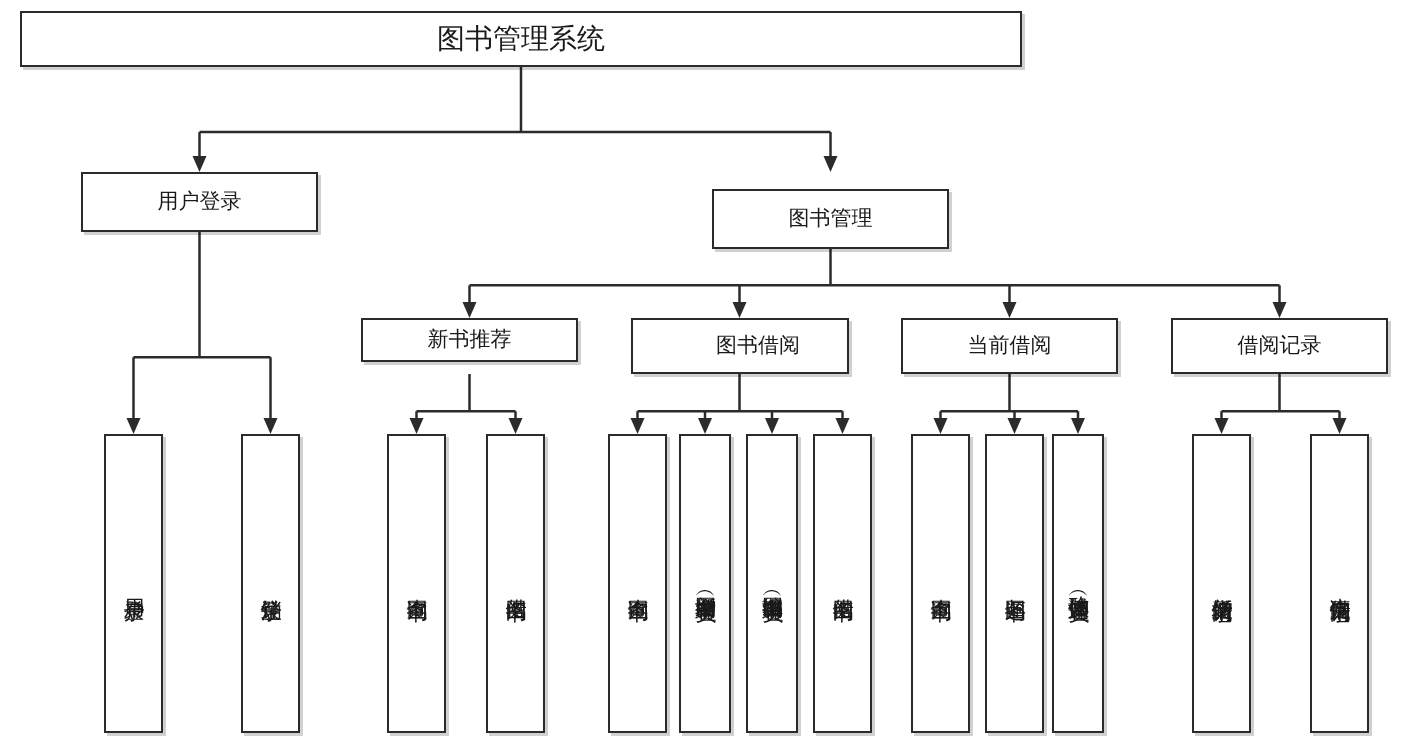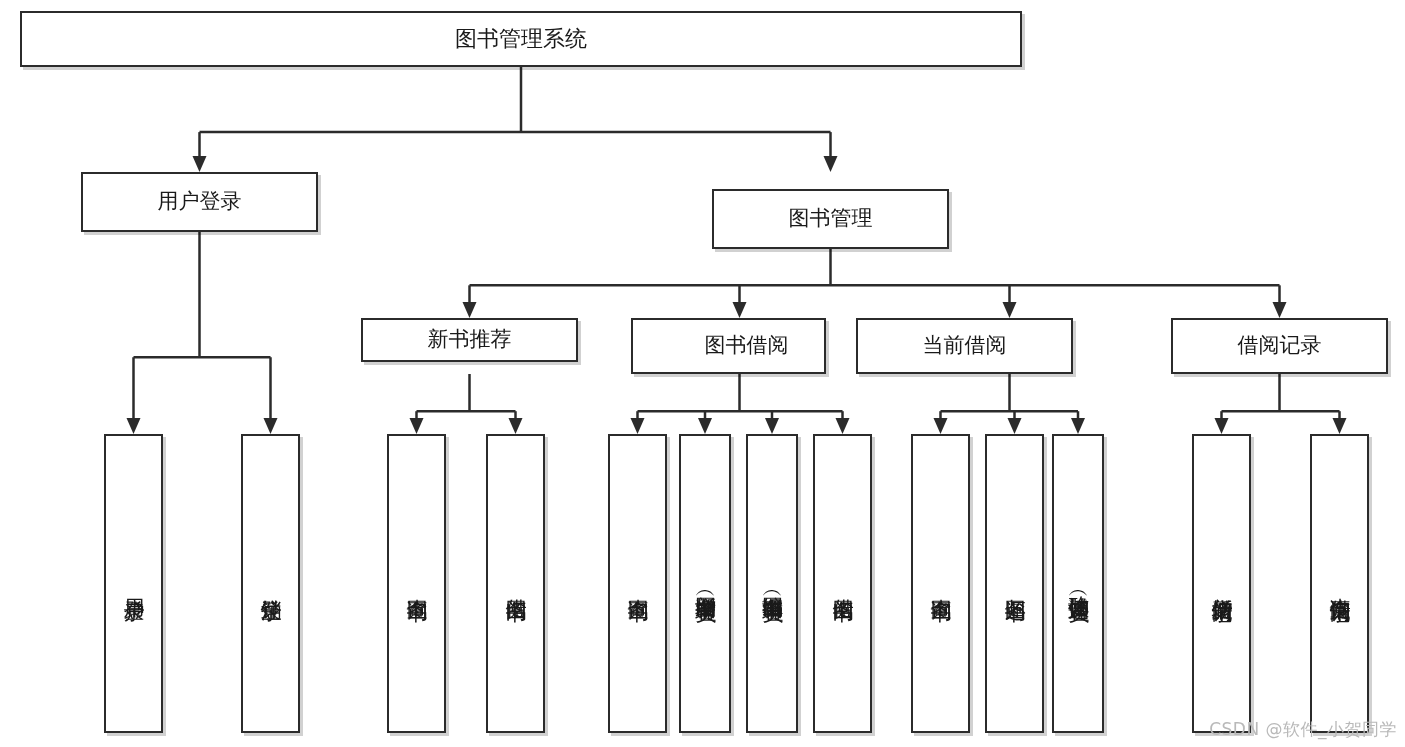--- a/index.html
+++ b/index.html
@@ -46,21 +46,21 @@
     font-size: 21px;
   }
   .node.vertical .node-label {
     writing-mode: vertical-rl;
     text-orientation: upright;
     font-size: 21px;
     letter-spacing: 1px;
     max-height: 100%;
   }
   .node.root .node-label {
-    font-size: 22px;
+    font-size: 28px;
   }
   #watermark {
     position: absolute;
     right: 8px;
     bottom: 6px;
     font-size: 17px;
     color: #b9b9b9;
     letter-spacing: 0.5px;
     z-index: 5;
     white-space: nowrap;
@@ -130,24 +130,24 @@
       </div>
       <div class="node horizontal" style="left: 81px; top: 172px; width: 237px; height: 60px;">
         <span class="node-label">用户登录</span>
       </div>
       <div class="node horizontal" style="left: 712px; top: 189px; width: 237px; height: 60px;">
         <span class="node-label">图书管理</span>
       </div>
       <div class="node horizontal" style="left: 361px; top: 318px; width: 217px; height: 44px;">
         <span class="node-label">新书推荐</span>
       </div>
-      <div class="node horizontal" style="left: 631px; top: 318px; width: 195px; height: 56px; padding-left: 36px;">
+      <div class="node horizontal" style="left: 631px; top: 318px; width: 218px; height: 56px; padding-left: 36px;">
         <span class="node-label">图书借阅</span>
       </div>
-      <div class="node horizontal" style="left: 856px; top: 318px; width: 217px; height: 56px; align-items: center;">
+      <div class="node horizontal" style="left: 901px; top: 318px; width: 217px; height: 56px; align-items: center;">
         <span class="node-label">当前借阅</span>
       </div>
       <div class="node horizontal" style="left: 1171px; top: 318px; width: 217px; height: 56px;">
         <span class="node-label">借阅记录</span>
       </div>
       <div class="node vertical" style="left: 104px; top: 434px; width: 59px; height: 299px;">
         <span class="node-label">用户登录</span>
       </div>
       <div class="node vertical" style="left: 241px; top: 434px; width: 59px; height: 299px;">
         <span class="node-label">注销登录</span>
@@ -179,14 +179,13 @@
       <div class="node vertical" style="left: 1052px; top: 434px; width: 52px; height: 299px;">
         <span class="node-label">确认归还（管理员）</span>
       </div>
       <div class="node vertical" style="left: 1192px; top: 434px; width: 59px; height: 299px;">
         <span class="node-label">新增借阅记录</span>
       </div>
       <div class="node vertical" style="left: 1310px; top: 434px; width: 59px; height: 299px;">
         <span class="node-label">查询借阅记录</span>
       </div>
     </div>
-  <div id="watermark">CSDN @软件_小贺同学</div>
 </div>
 
 </body></html>

